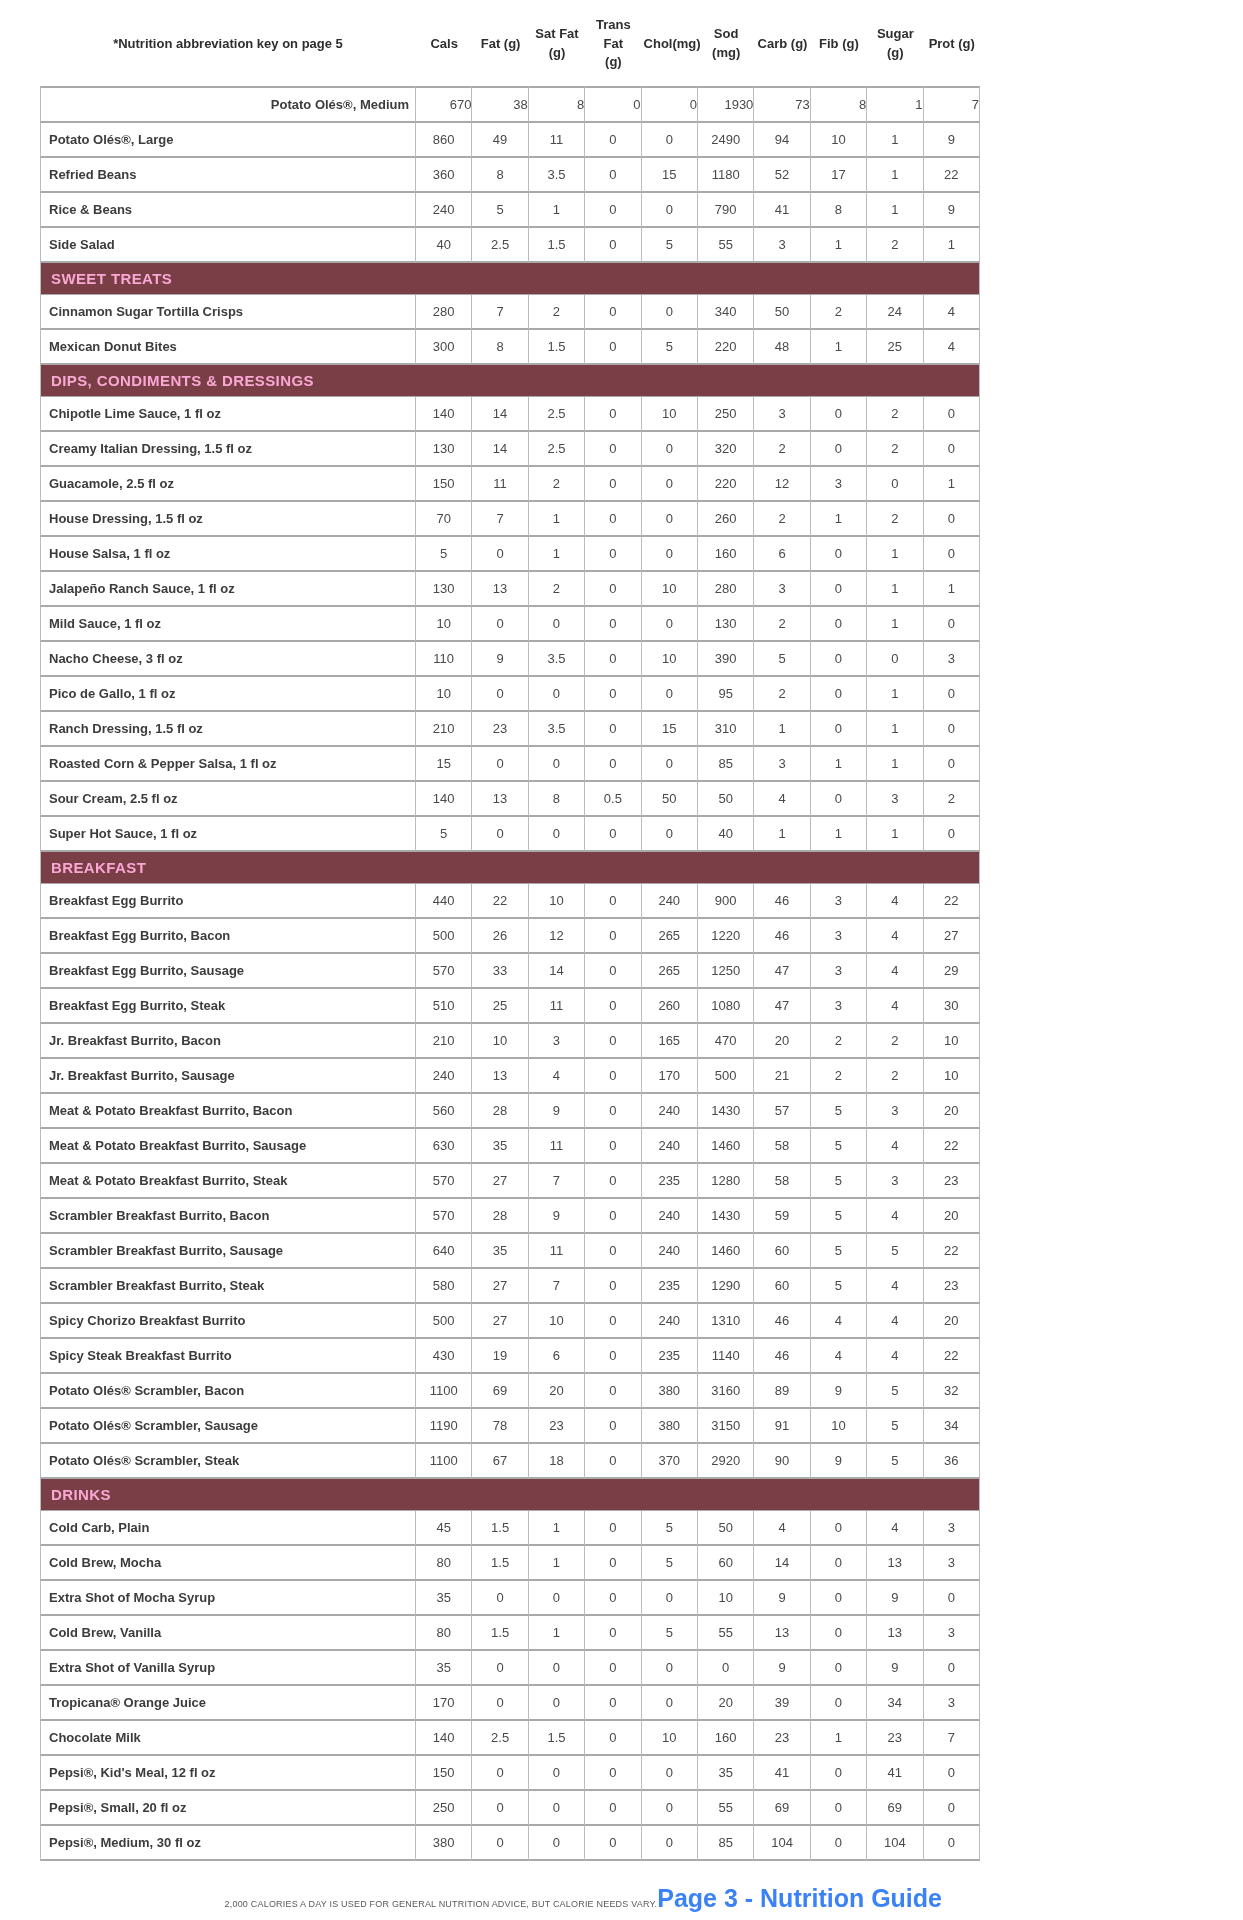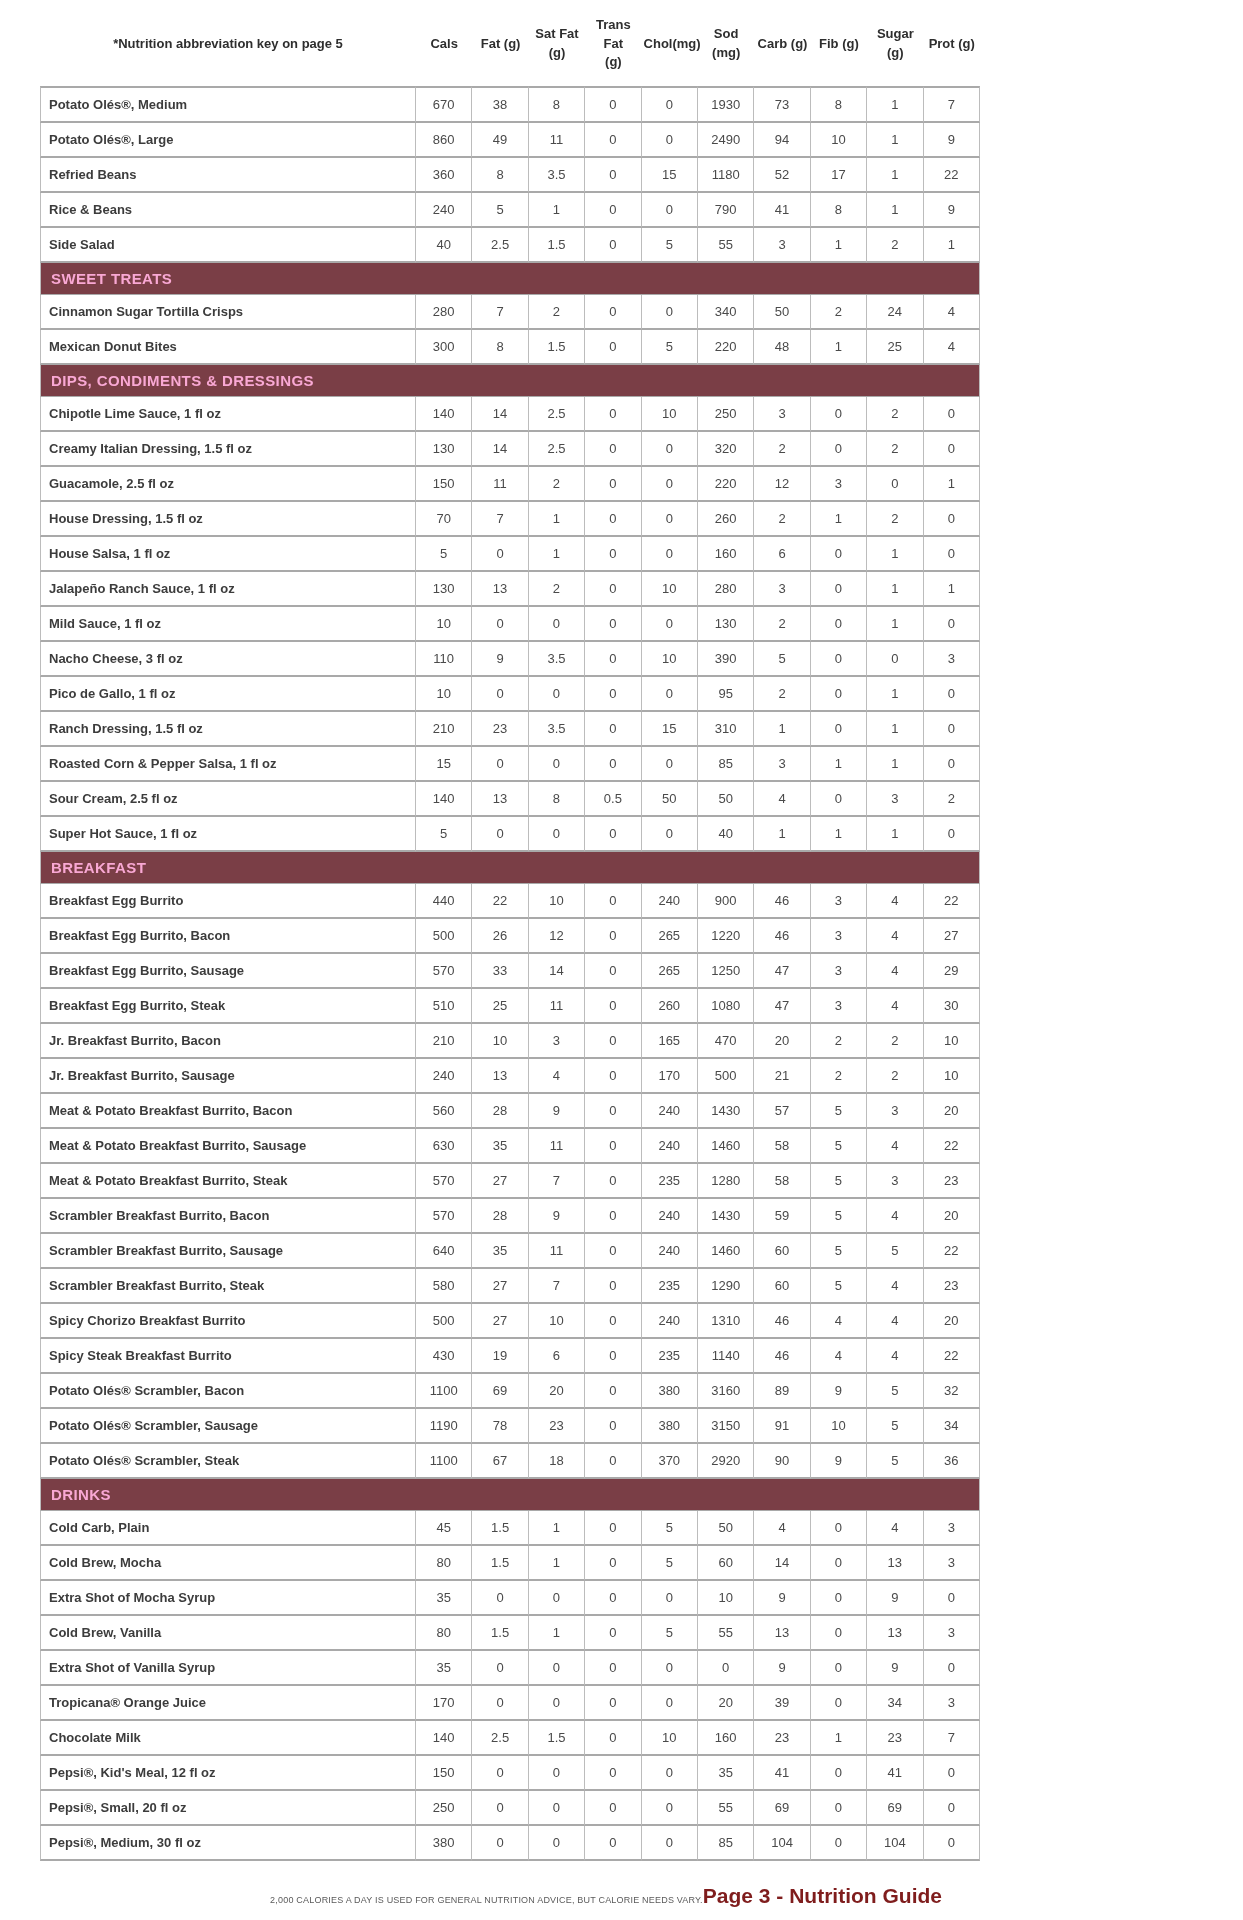--- a/index.html
+++ b/index.html
@@ -46,20 +46,21 @@
     border-right: 1px solid var(--col-border, #bcbcbc);
     font-size: 13px;
     color: #4a4a4a;
     text-align: center;
     vertical-align: middle;
     padding: 0;
     overflow: hidden;
   }
   tbody tr:first-child td {
     border-top: 2px solid var(--row-border, #a9a9a9);
+    text-align: right;
   }
   tbody td.name {
     text-align: left;
     padding: 0 6px 0 8px;
     border-left: 1px solid var(--col-border, #bcbcbc);
     font-weight: bold;
     color: #3c3c3c;
     white-space: nowrap;
   }
   tbody td.section {
@@ -83,23 +84,23 @@
     display: flex;
     align-items: baseline;
     white-space: nowrap;
   }
   .disclaimer {
     font-size: 9px;
     color: #5a5a5a;
     letter-spacing: 0.2px;
   }
   .page-label {
-    font-size: 21px;
+    font-size: 25px;
     font-weight: bold;
-    color: #7f1d1d;
+    color: #3b82f6;
   }
 </style>
 </head>
 <body>
 
 <div class="page">
   <table class="nutrition">
     <colgroup>
       <col class="c-name">
       <col>

